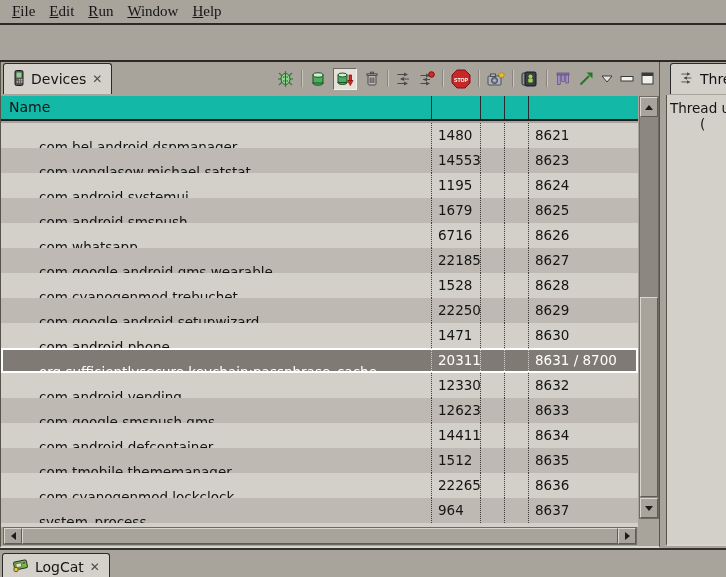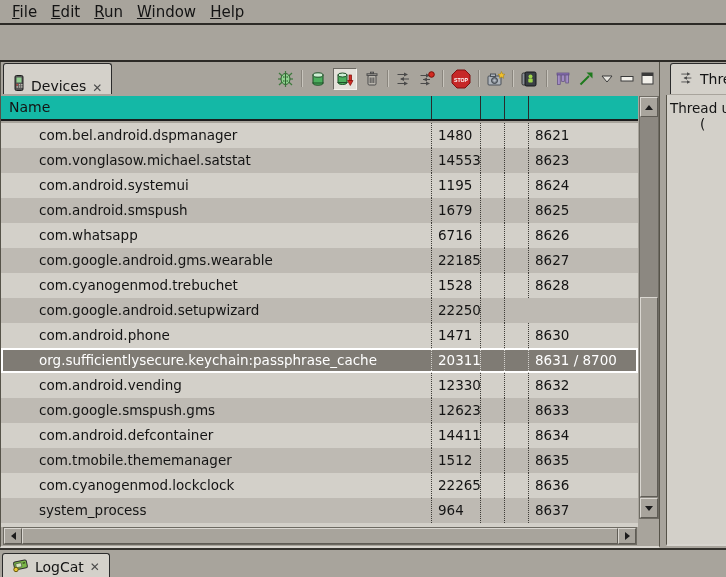--- a/index.html
+++ b/index.html
@@ -1,54 +1,54 @@
 <!DOCTYPE html>
 <html><head>
 <meta charset="utf-8">
 <style>
   html,body{margin:0;padding:0;}
   body{width:726px;height:577px;position:relative;overflow:hidden;background:#a8a49c;
        font-family:"DejaVu Sans","Liberation Sans",sans-serif;color:#141414;}
 
   
   .menubar{position:absolute;top:0;left:0;width:726px;height:25px;border-bottom:2px solid #2c2a26;
-           display:flex;align-items:center;padding-left:10px;box-sizing:border-box;}
+           display:flex;align-items:center;padding-left:10px;box-sizing:border-box;font-family:Liberation Serif, serif;}
   .menu-item{display:inline-block;font-size:15px;padding:0 12px 0 2px;cursor:default;}
   .menu-item::first-letter{text-decoration:underline;}
 
   
   .toolbar-strip{position:absolute;top:27px;left:0;width:726px;height:33px;border-bottom:2px solid #2c2a26;box-sizing:content-box;}
 
   
   .left-pane{position:absolute;top:62px;left:0;width:660px;height:486px;box-sizing:border-box;
              border-left:1px solid #565349;border-right:1px solid #565349;border-bottom:2px solid #d8d5cf;}
   .tab-row{position:absolute;top:0;left:0;right:0;height:33px;}
   .view-tab{position:absolute;top:1px;height:31px;background:#d4d1ca;border:1px solid #2b2b2b;border-bottom:none;
             border-radius:3px 3px 0 0;display:flex;align-items:center;gap:6px;padding:0 9px;box-sizing:border-box;
             font-size:14px;white-space:nowrap;}
-  .devices-tab{left:2px;align-items:flex-end;}
+  .devices-tab{left:2px;}
   .close-x{font-size:12px;font-weight:bold;color:#4a4a4a;line-height:1;}
 
   .icon-toolbar{position:absolute;right:5px;top:2px;height:29px;display:flex;align-items:center;gap:7px;}
   .tbtn{display:flex;align-items:center;justify-content:center;}
   .tbtn.pressed{background:#e4e1da;border:1px solid;border-color:#6b6862 #f4f2ec #f4f2ec #6b6862;padding:2px;}
   .tsep{width:0;height:17px;border-left:1px solid #89857d;border-right:1px solid #c8c5bd;}
 
   
   .header{position:absolute;top:34px;left:0;width:637px;height:25px;background:#14b8a6;
           border-bottom:2px solid #1c1c1c;box-sizing:border-box;font-size:14px;line-height:22px;}
   .hname{padding-left:8px;}
   .hline{position:absolute;top:0;width:1px;height:23px;background:#2b2b2b;}
 
   .tbody{position:absolute;top:61px;left:0;width:637px;height:404px;background:#d3d0c9;overflow:hidden;}
   .row{display:grid;grid-template-columns:430px 49px 24px 24px 110px;height:25px;line-height:25px;font-size:13.5px;}
   .row:nth-child(odd){background:#d3d0c9;}
   .row:nth-child(even){background:#bebab3;}
   .cell{overflow:hidden;white-space:nowrap;box-sizing:border-box;}
-  .cell.name{padding-left:38px;}
+  .cell.name{padding-left:38px;margin-top:12px;}
   .cell.pid{padding-left:6px;border-left:1px dotted #3f3d38;}
   .cell.c3,.cell.c4{border-left:1px dotted #3f3d38;}
   .cell.port{padding-left:6px;border-left:1px dotted #3f3d38;}
   .row.selected{background:#7f7b74;color:#ffffff;box-shadow:inset 0 0 0 2px #ffffff;}
   .row.selected .cell{border-left-color:#d6d4cf;}
 
   
   .vscroll{position:absolute;left:638px;top:34px;width:20px;height:423px;background:#8c8881;
            border:1px solid #6e6b63;box-sizing:border-box;}
   .sbtn{position:absolute;background:#a8a49c;border:1px solid;border-color:#dad7d1 #5f5c55 #5f5c55 #dad7d1;
@@ -311,20 +311,21 @@
     <div class="cell c3"></div>
     <div class="cell c4"></div>
     <div class="cell port">8628</div>
   </div>
 
   <div class="row">
     <div class="cell name">com.google.android.setupwizard</div>
     <div class="cell pid">22250</div>
     <div class="cell c3"></div>
     <div class="cell c4"></div>
+    <div class="cell port">8629</div>
   </div>
 
   <div class="row">
     <div class="cell name">com.android.phone</div>
     <div class="cell pid">1471</div>
     <div class="cell c3"></div>
     <div class="cell c4"></div>
     <div class="cell port">8630</div>
   </div>
 

